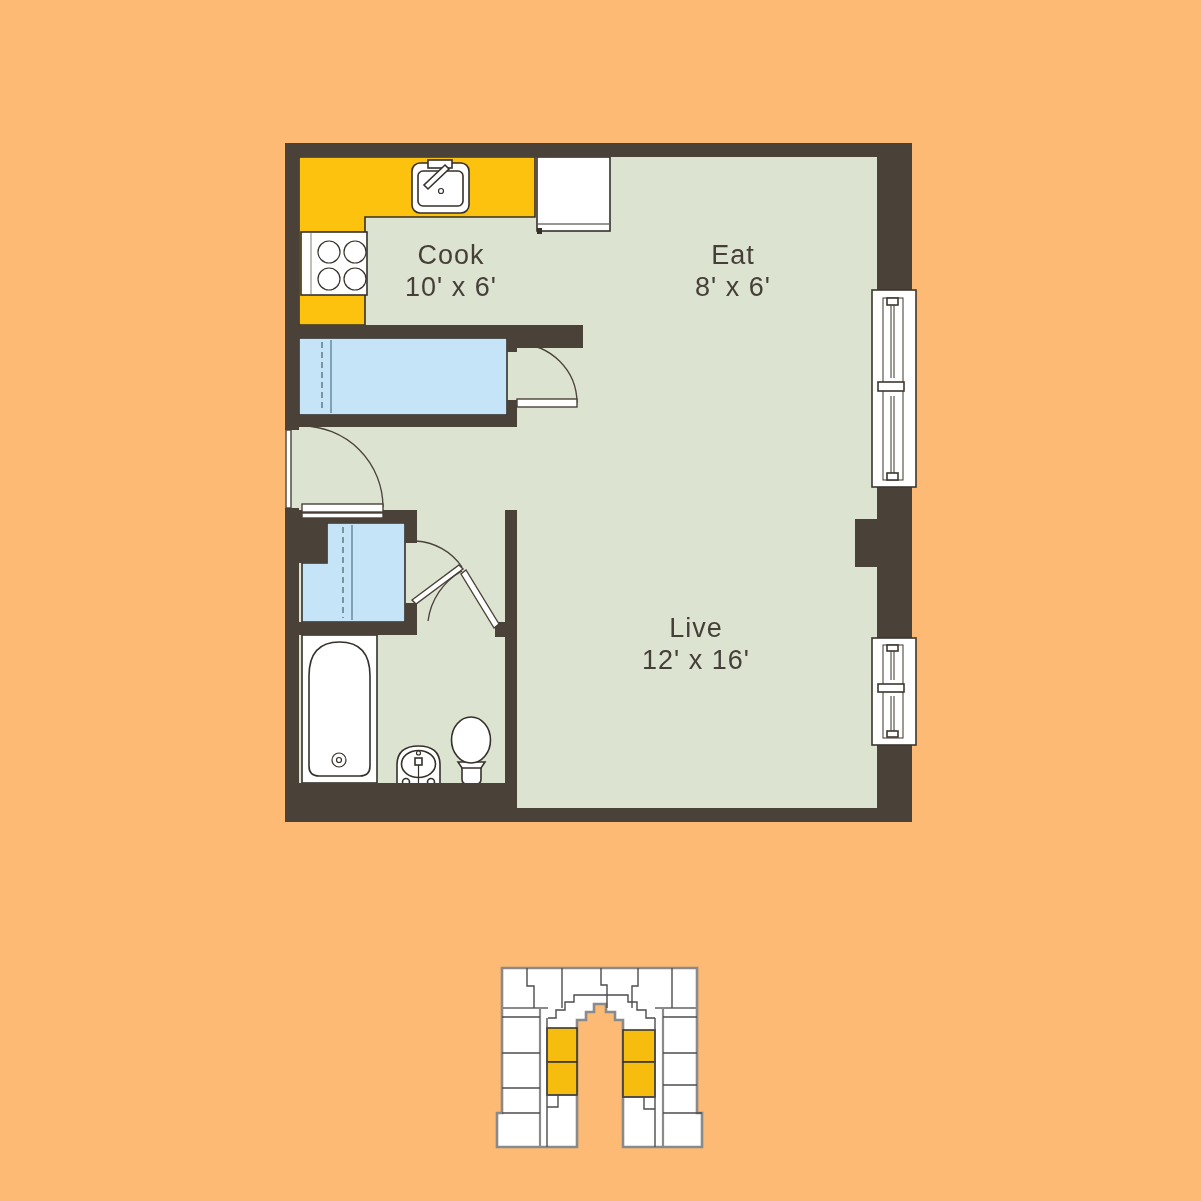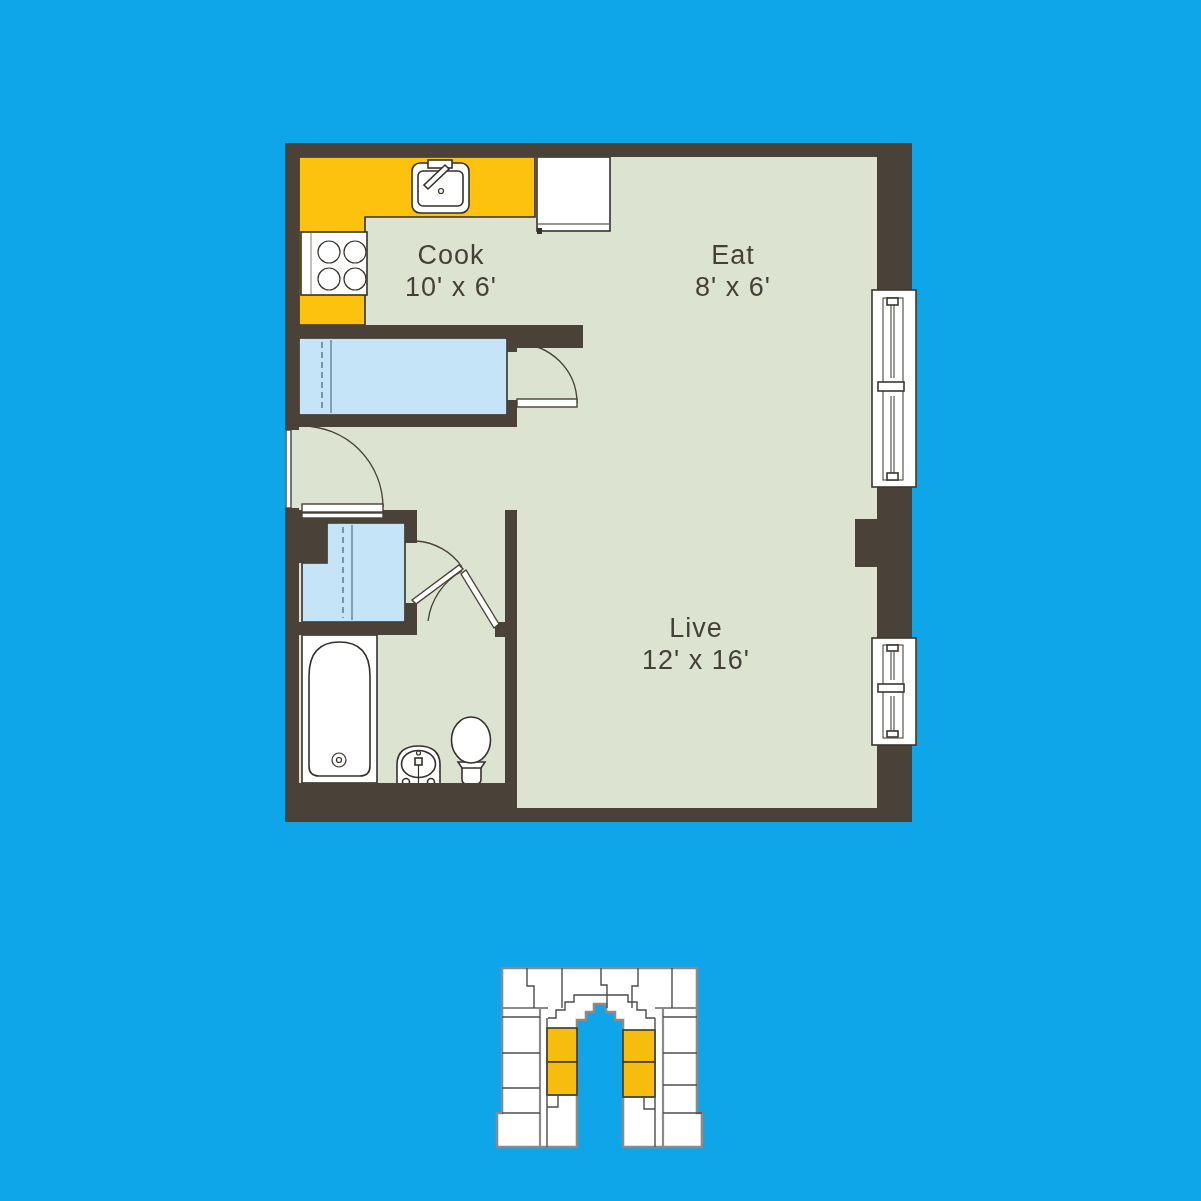--- a/index.html
+++ b/index.html
@@ -1,16 +1,16 @@
 <!DOCTYPE html>
 <html style="--wall: #4a4138; --floor: #dde3d1; --counter: #fdc20e; --closet: #c5e4f7; --outline: #35302a; --text: #453f38; --kpline: #8a8a8a; --kpdiv: #4c4c4c; --highlight: #f6bd0f;"><head>
 <meta charset="utf-8">
 <style>
   html,body{margin:0;padding:0;background:#ffffff;}
-  .canvas{position:relative;width:1201px;height:1201px;background:#0ea5e9;overflow:hidden;
+  .canvas{position:relative;width:1201px;height:1201px;background:#fdba74;overflow:hidden;
           font-family:"Liberation Sans", sans-serif;}
   svg{position:absolute;left:0;top:0;}
   .wall{fill:var(--wall);}
   .floor{fill:var(--floor);}
   .counter{fill:var(--counter);stroke:var(--outline);stroke-width:1.6;}
   .closet{fill:var(--closet);stroke:var(--outline);stroke-width:1.6;}
   .fixture{fill:#ffffff;stroke:var(--outline);stroke-width:1.6;}
   .fixline{fill:none;stroke:var(--outline);stroke-width:1.2;}
   .grayline{fill:none;stroke:#9a958e;stroke-width:1.2;}
   .rod-dash{fill:none;stroke:#4f6a78;stroke-width:1.3;stroke-dasharray:6 4;}

